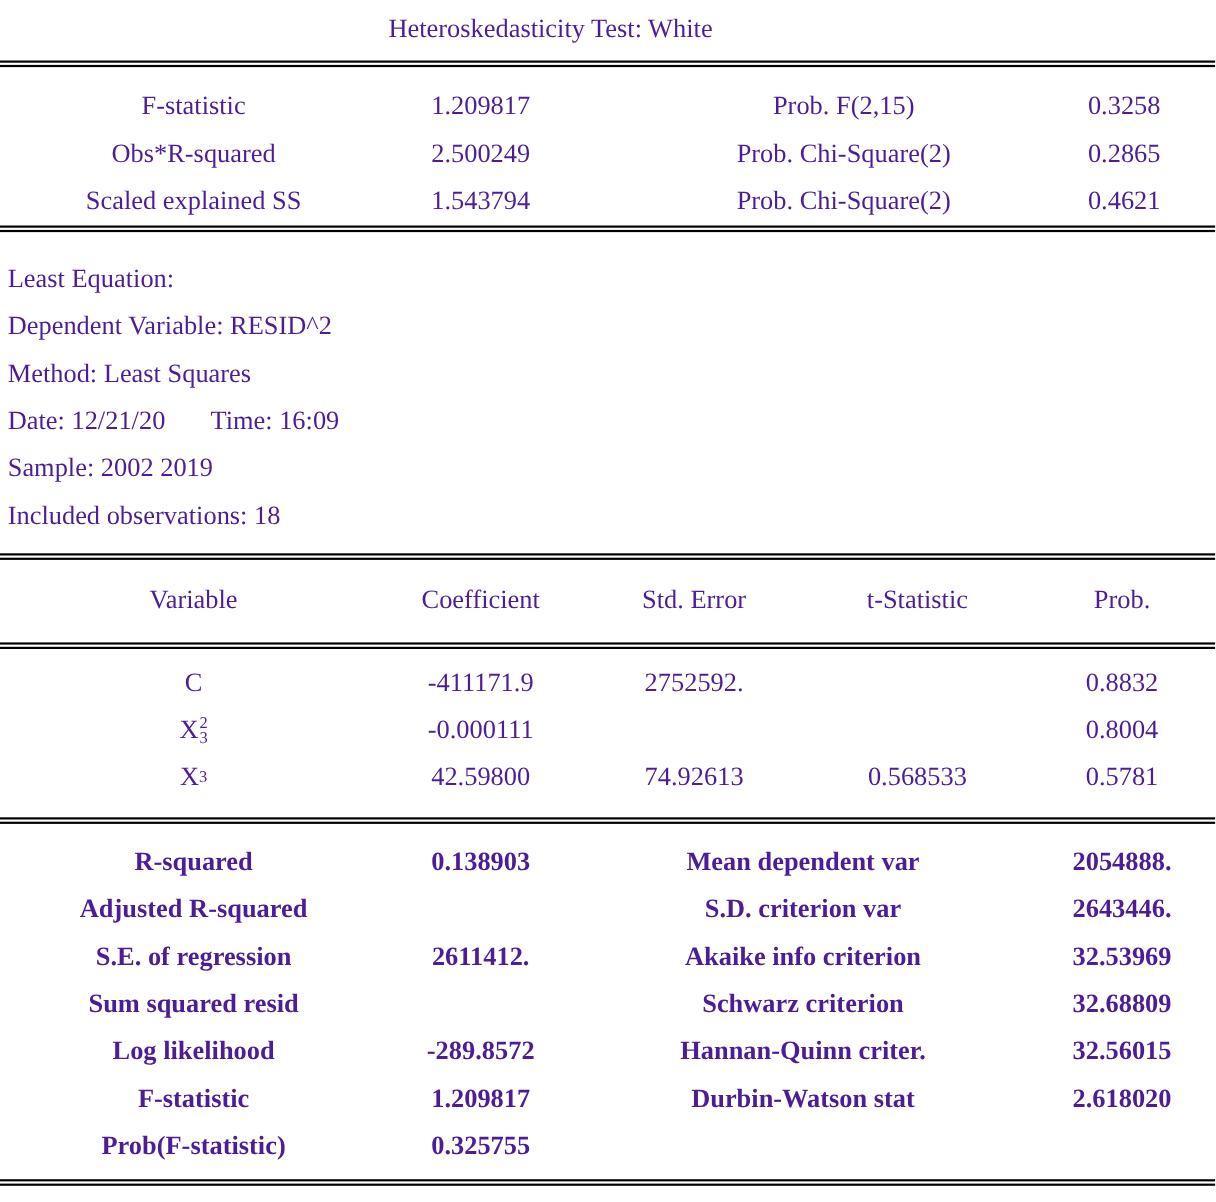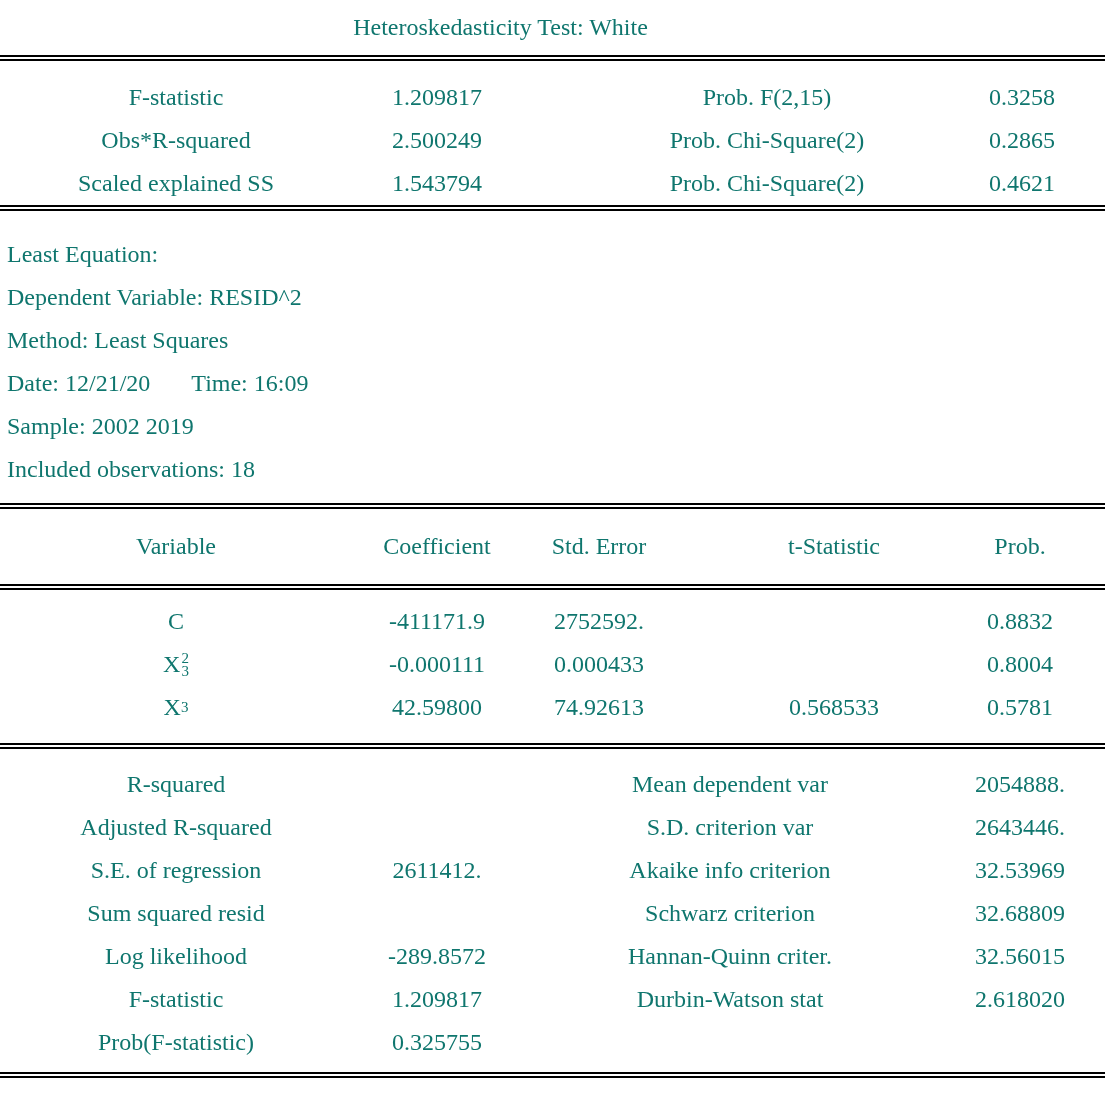--- a/index.html
+++ b/index.html
@@ -1,20 +1,20 @@
 <!DOCTYPE html>
 <html><head>
 <meta charset="utf-8">
 <style>
   html, body { margin:0; padding:0; background:#ffffff; }
   .page {
     position:relative;
     width:1105px; height:1093px;
     background:#ffffff;
-    color:#0f766e;
+    color:#4c1d95;
     font-family:"Liberation Serif","DejaVu Serif",serif;
     font-size:24px;
     overflow:hidden;
   }
 
   
   .dbl-rule {
     height:2px;
     border-top:2px solid #000;
     border-bottom:2px solid #000;
@@ -39,40 +39,40 @@
   .top-block { padding-top:15px; }
 
   
   .eq-block { padding:22px 0 12px 7px; }
   .eq-line { height:43px; display:flex; align-items:center; white-space:nowrap; }
   .eq-time { margin-left:41px; }
 
   
   .vc1 { left:0;     width:352px; }
   .vc2 { left:352px; width:170px; }
-  .vc3 { left:513px; width:172px; }
+  .vc3 { left:545px; width:172px; }
   .vc4 { left:745px; width:178px; }
   .vc5 { left:930px; width:180px; }
   .header-row { position:relative; height:75px; }
   .var-rows { padding:10px 0 14px 0; }
 
   
   .supsub {
     display:inline-flex; flex-direction:column; align-items:flex-start;
     font-size:15px; line-height:13px;
     vertical-align:middle; margin-left:1px;
   }
   .sub-only { font-size:15px; vertical-align:sub; }
 
   
   .bc1 { left:0;     width:352px; }
   .bc2 { left:352px; width:170px; }
   .bc3 { left:530px; width:400px; }
   .bc4 { left:930px; width:180px; }
-  .stats-block { padding:14px 16px 8px 0; }
+  .stats-block { padding:14px 16px 8px 0;font-weight:bold; }
 </style>
 </head>
 <body>
 
 <div class="page">
 
   <div class="title-row">
     <span class="title-text">Heteroskedasticity Test: White</span>
   </div>
 
@@ -136,40 +136,40 @@
     </div>
     <div class="row43">
       <div class="cell vc1">
         <span>X</span>
           <span class="supsub">
             <span>2</span>
             <span>3</span>
           </span>
       </div>
       <div class="cell vc2">-0.000111</div>
-      <div class="cell vc3">0.000433</div>
       <div class="cell vc5">0.8004</div>
     </div>
     <div class="row43">
       <div class="cell vc1">
         <span>X</span>
           <span class="sub-only">3</span>
       </div>
       <div class="cell vc2">42.59800</div>
       <div class="cell vc3">74.92613</div>
       <div class="cell vc4">0.568533</div>
       <div class="cell vc5">0.5781</div>
     </div>
   </div>
 
   <div class="dbl-rule"></div>
 
   <div class="stats-block">
     <div class="row43">
       <div class="cell bc1">R-squared</div>
+      <div class="cell bc2">0.138903</div>
       <div class="cell bc3">Mean dependent var</div>
       <div class="cell bc4">2054888.</div>
     </div>
     <div class="row43">
       <div class="cell bc1">Adjusted R-squared</div>
       <div class="cell bc3">S.D. criterion var</div>
       <div class="cell bc4">2643446.</div>
     </div>
     <div class="row43">
       <div class="cell bc1">S.E. of regression</div>

